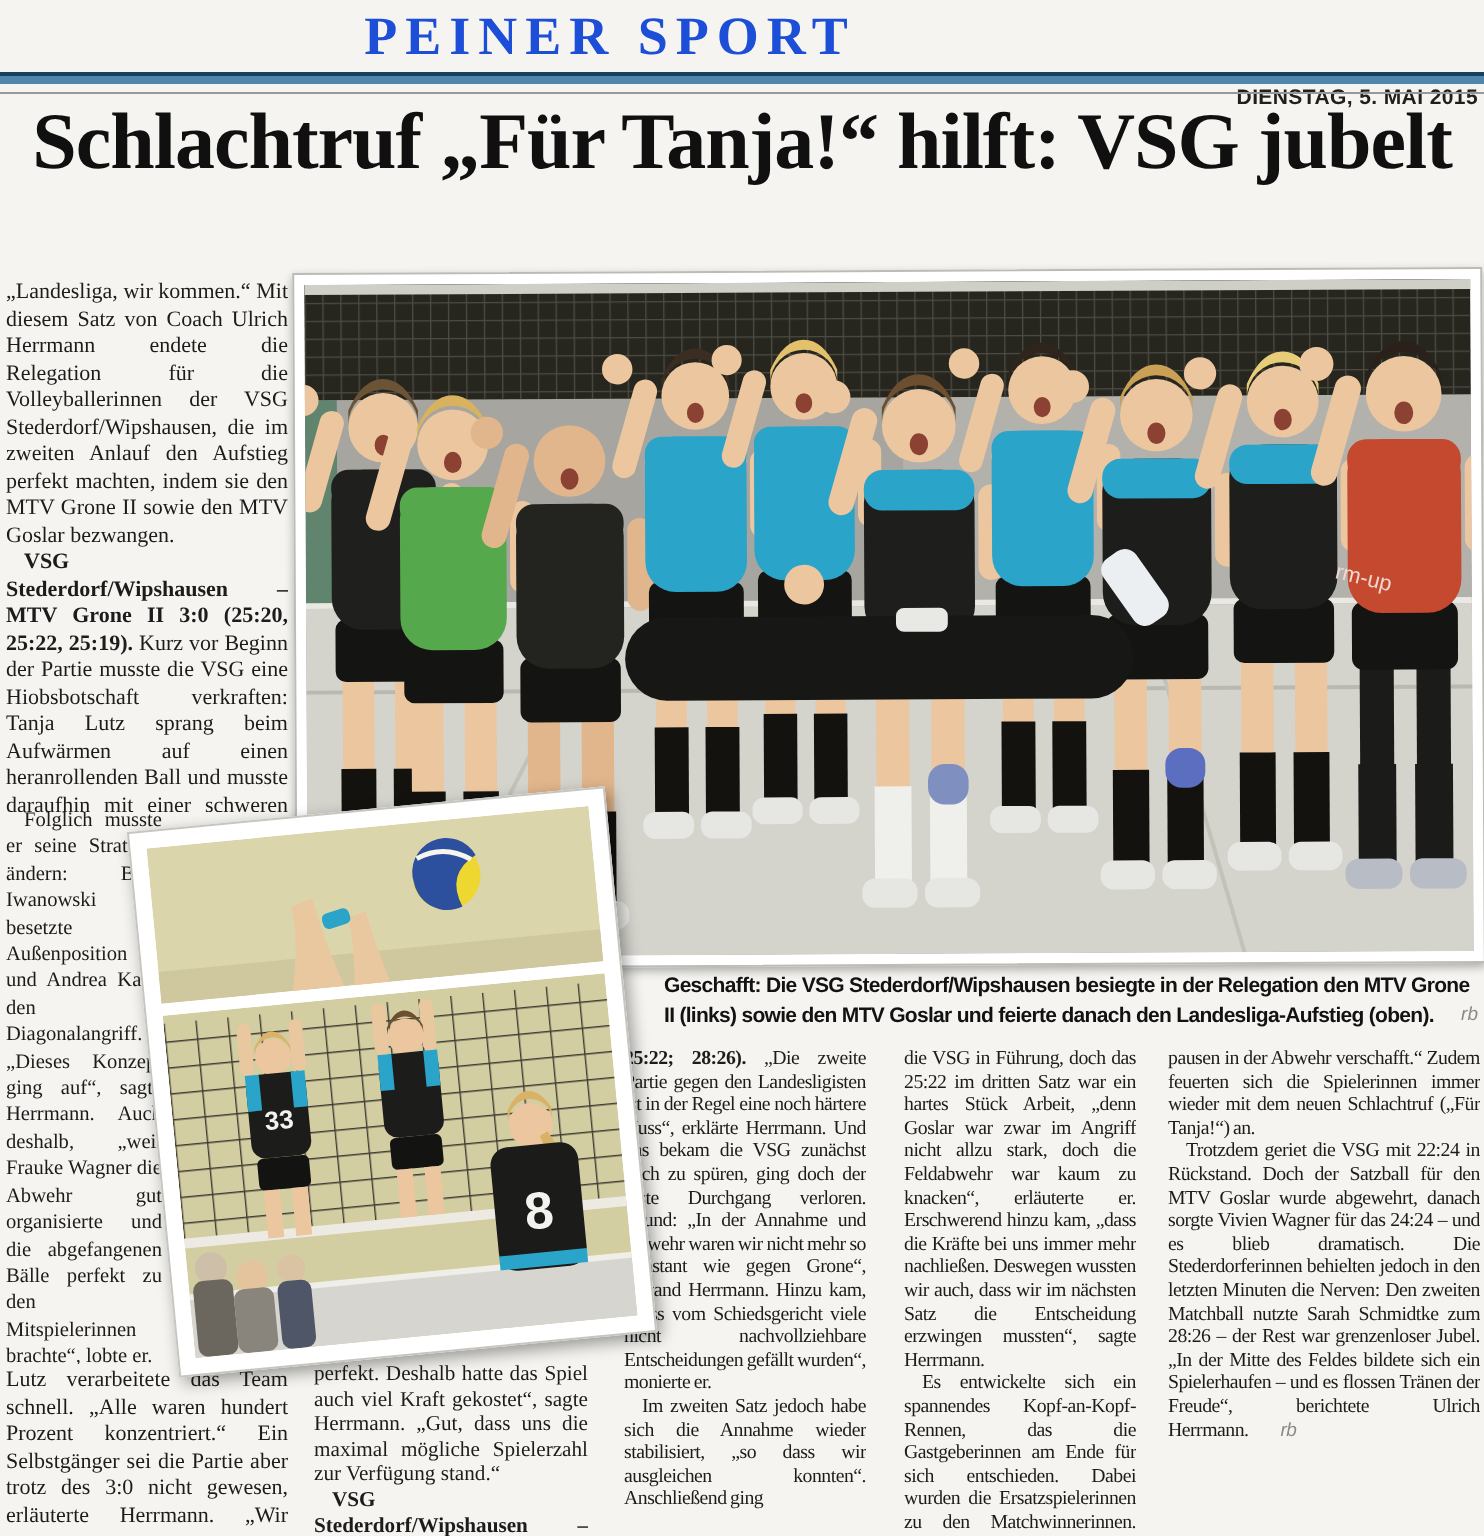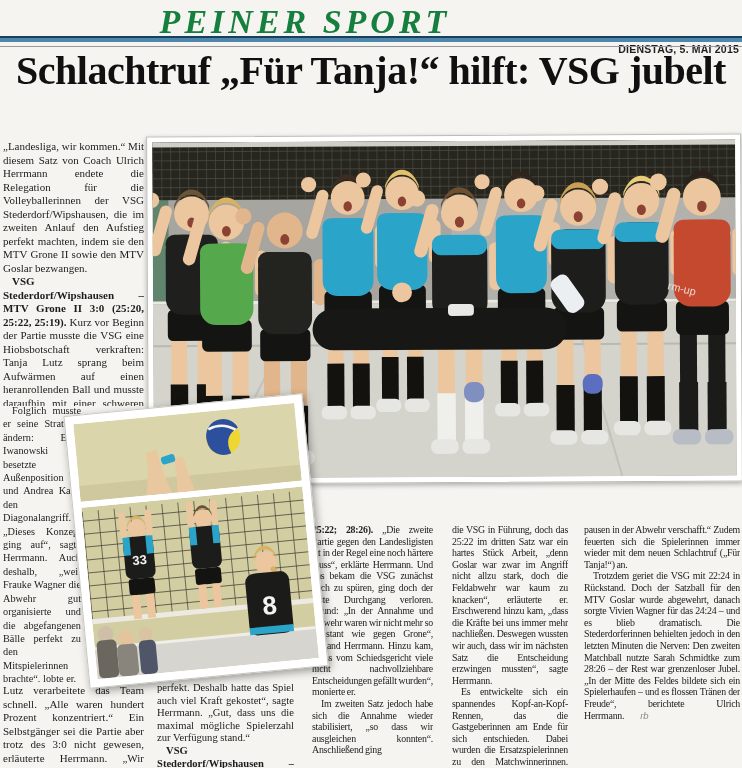--- a/index.html
+++ b/index.html
@@ -1,21 +1,21 @@
 <!DOCTYPE html>
 <html><head>
 <meta charset="utf-8">
 <style>
   html,body{margin:0;padding:0;background:#cfcfcc;}
   .page{position:relative;width:742px;height:768px;background:#f5f4f0;overflow:hidden;
         font-family:"Liberation Serif",serif;color:#1b1b1b;}
   
   .mast-title{position:absolute;left:0;top:3px;width:610px;text-align:center;
-        font-family:"Liberation Serif",serif;font-weight:bold;font-size:34px;
-        letter-spacing:4px;color:#15803d;font-style:italic;}
+        font-family:"Liberation Serif",serif;font-weight:bold;font-size:27px;
+        letter-spacing:4px;color:#1d4ed8;}
   .mast-date{position:absolute;right:3px;top:22px;font-family:"Liberation Sans",sans-serif;
         font-size:10.5px;font-weight:bold;letter-spacing:.2px;color:#1f1f1f;margin-top:21px;}
   .rule-navy{position:absolute;left:0;top:36px;width:742px;height:2px;background:#163f60;}
   .rule-blue{position:absolute;left:0;top:38px;width:742px;height:4px;background:#4f87aa;}
   .rule-gray{position:absolute;left:0;top:46px;width:742px;height:1px;background:#98989a;}
   
   .headline{position:absolute;left:10px;top:47px;width:722px;text-align:center;
         font-weight:bold;font-size:40px;letter-spacing:-.5px;color:#101010;white-space:nowrap;}
   .subheadline{position:absolute;left:0;top:102px;width:742px;text-align:center;
         font-family:"Liberation Sans",sans-serif;font-weight:bold;font-size:15px;
@@ -115,20 +115,24 @@
         <rect x="296" y="164" width="26" height="12" rx="4" fill="#e8e8e4"></rect>
         <circle cx="250" cy="152" r="10" fill="#ecc69e"></circle>
         <g transform="rotate(-35 420 160)">
           <rect x="410" y="133" width="20" height="40" rx="7" fill="#eceff1"></rect>
         </g>
       </g>
       <text x="516" y="150" transform="rotate(14 516 150)" font-family="Liberation Sans, sans-serif" font-size="11" fill="#f0d8cf">rm-up</text>
     </svg>
   </div>
 
+  <div class="caption">
+    <span>Geschafft: Die VSG Stederdorf/Wipshausen besiegte in der Relegation den MTV Grone II (links) sowie den MTV Goslar und feierte danach den Landesliga-Aufstieg (oben).</span>
+    <span class="credit">rb</span>
+  </div>
 
   <div class="photo-small">
     <svg class="ps-top" viewBox="0 0 222 78" preserveAspectRatio="none">
       <rect x="0" y="0" width="222" height="78" fill="#dbd5ab"></rect>
       <rect x="0" y="62" width="222" height="16" fill="#cfc89e"></rect>
       <path d="M66 78 q6 -28 3 -42 l11 -3 q5 26 12 45 z" fill="#e9c79f"></path>
       <path d="M97 78 q2 -22 0 -34 l9 -2 q4 20 9 36 z" fill="#e9c79f"></path>
       <rect x="84" y="40" width="14" height="8" rx="3" transform="rotate(-12 91 44)" fill="#2ba4c9"></rect>
       <g>
         <circle cx="148" cy="28" r="17" fill="#efd731"></circle>

